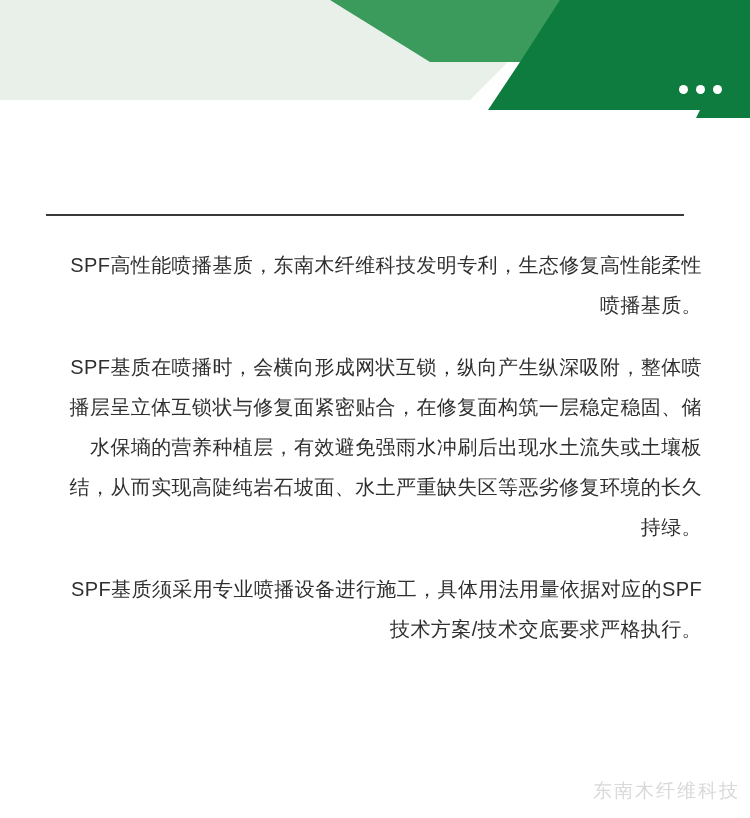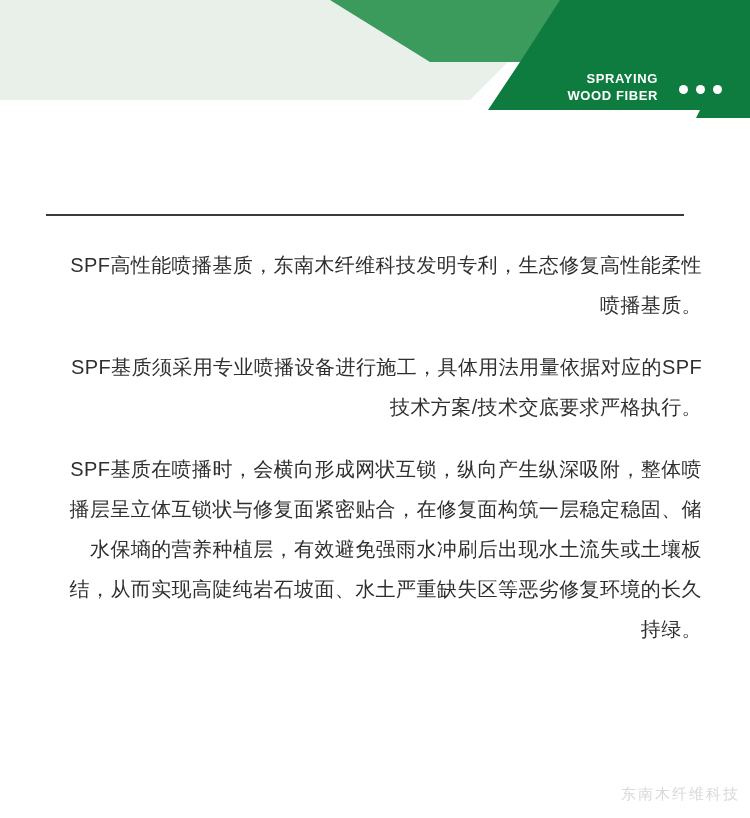--- a/index.html
+++ b/index.html
@@ -108,21 +108,21 @@
   }
   .para:last-child {
     margin-bottom: 0;
   }
 
   
   .watermark {
     position: absolute;
     right: 10px;
     bottom: 14px;
-    font-size: 15px;
+    font-size: 19px;
     color: #d9d9d9;
     letter-spacing: 2px;
     user-select: none;
   }
 </style>
 </head>
 <body>
 
 <div class="page">
 
@@ -132,34 +132,30 @@
       <polygon points="0,0 750,0 750,10 560,10 470,100 0,100" fill="#e9f0e9"></polygon>
 
       <polygon points="330,0 750,0 750,62 430,62" fill="#3a9b5c"></polygon>
 
       <polygon points="560,0 750,0 750,62 520,62" fill="#0e7c3f"></polygon>
 
       <polygon points="520,62 750,62 750,110 488,110" fill="#0e7c3f"></polygon>
 
       <polygon points="700,110 750,110 750,118 696,118" fill="#0e7c3f"></polygon>
     </svg>
-    <div class="badge-text">
-      <div>SPRAYING</div>
-      <div>WOOD FIBER</div>
-    </div>
     <div class="badge-dots">
       <span></span>
       <span></span>
       <span></span>
     </div>
   </div>
 
   <div class="title-rule"></div>
 
   <div class="body-copy">
     <p class="para">SPF高性能喷播基质，东南木纤维科技发明专利，生态修复高性能柔性喷播基质。</p>
+    <p class="para">SPF基质在喷播时，会横向形成网状互锁，纵向产生纵深吸附，整体喷播层呈立体互锁状与修复面紧密贴合，在修复面构筑一层稳定稳固、储水保墒的营养种植层，有效避免强雨水冲刷后出现水土流失或土壤板结，从而实现高陡纯岩石坡面、水土严重缺失区等恶劣修复环境的长久持绿。</p>
     <p class="para">SPF基质须采用专业喷播设备进行施工，具体用法用量依据对应的SPF技术方案/技术交底要求严格执行。</p>
-    <p class="para">SPF基质在喷播时，会横向形成网状互锁，纵向产生纵深吸附，整体喷播层呈立体互锁状与修复面紧密贴合，在修复面构筑一层稳定稳固、储水保墒的营养种植层，有效避免强雨水冲刷后出现水土流失或土壤板结，从而实现高陡纯岩石坡面、水土严重缺失区等恶劣修复环境的长久持绿。</p>
   </div>
 
   <div class="watermark">东南木纤维科技</div>
 
 </div>
 
 </body></html>

